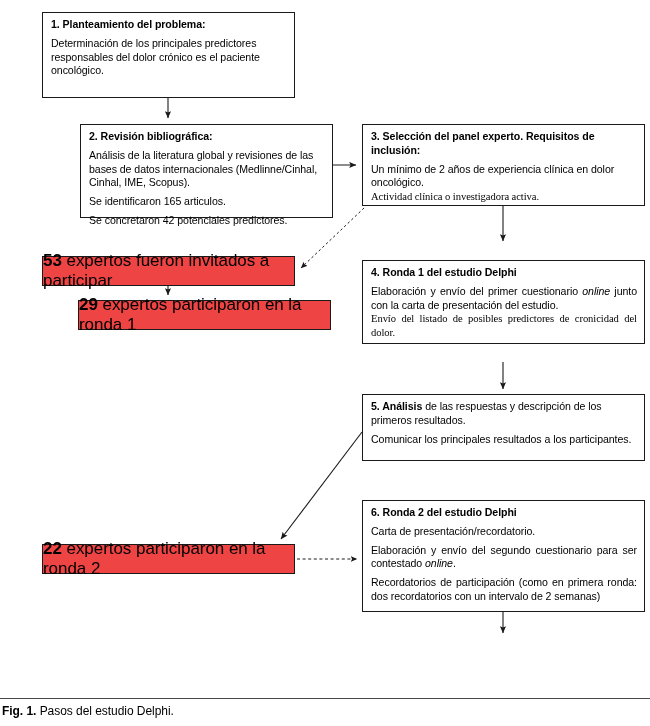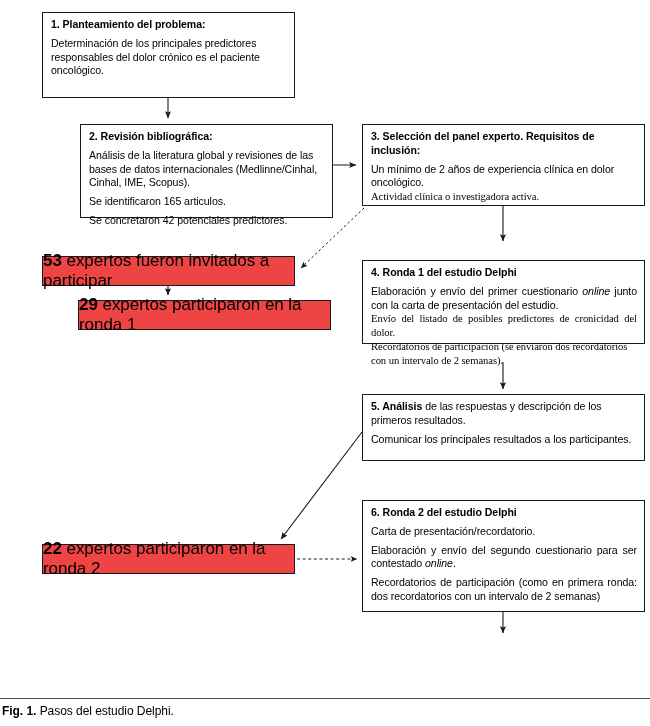--- a/index.html
+++ b/index.html
@@ -151,21 +151,20 @@
   </div>
 
   <div class="centerbox" id="box29">
     <span><b>29</b>&nbsp;<span>expertos participaron en la ronda 1</span></span>
   </div>
 
   <div class="box" id="box4">
     <p class="hd">4. Ronda 1 del estudio Delphi</p>
     <p class="gap just"><span>Elaboración y envío del primer cuestionario </span><em>online</em><span> junto con la carta de presentación del estudio.</span></p>
     <p class="tight just">Envío del listado de posibles predictores de cronicidad del dolor.</p>
-    <p class="tight">Recordatorios de participación (se enviaron dos recordatorios con un intervalo de 2 semanas).</p>
   </div>
 
   <div class="box" id="box5">
     <p><b>5. </b><b>Análisis</b><span> de las respuestas y descripción de los primeros resultados.</span></p>
     <p class="gap just">Comunicar los principales resultados a los participantes.</p>
   </div>
 
   <div class="centerbox" id="box22">
     <span><b>22</b>&nbsp;<span>expertos participaron en la ronda 2</span></span>
   </div>

